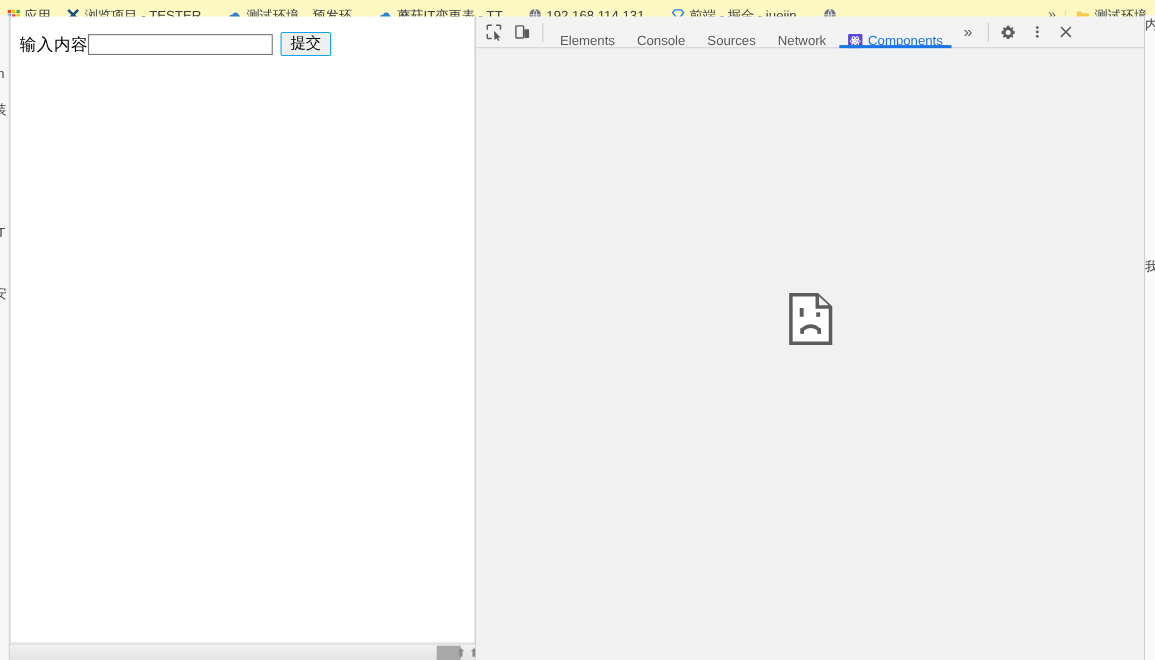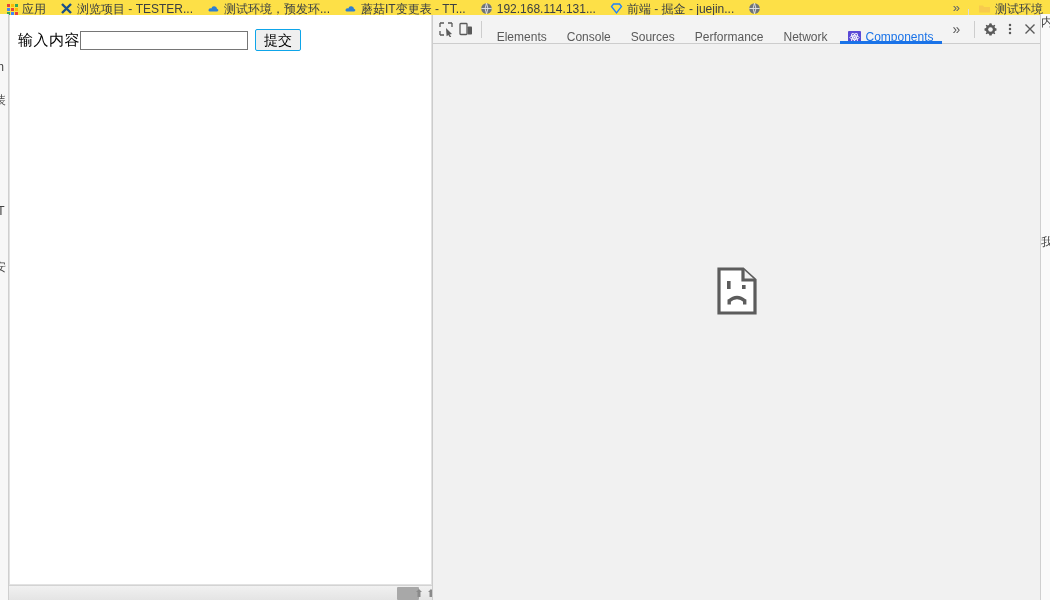--- a/index.html
+++ b/index.html
@@ -18,23 +18,24 @@
     height: 600px;
     background: #ffffff;
   }
 
   
   .bookmarks-bar {
     position: absolute;
     left: 0; top: 0;
     width: 1050px;
     height: 20px;
-    background: #fde047;
+    background: #fef9c3;
     border-bottom: 1px solid #dadce0;
     display: flex;
+    align-items: flex-end;
     overflow: hidden;
     box-sizing: border-box;
   }
   .bm {
     display: flex;
     align-items: flex-end;
     gap: 4px;
     height: 14px;
     padding: 0 7px;
     white-space: nowrap;
@@ -455,23 +456,20 @@
 
       <div class="dt-tabs">
         <div class="dt-tab">
           <span>Elements</span>
         </div>
         <div class="dt-tab">
           <span>Console</span>
         </div>
         <div class="dt-tab">
           <span>Sources</span>
-        </div>
-        <div class="dt-tab">
-          <span>Performance</span>
         </div>
         <div class="dt-tab">
           <span>Network</span>
         </div>
         <div class="dt-tab active">
           <span class="react-icon">
             <svg width="11" height="11" viewBox="0 0 11 11">
               <ellipse cx="5.5" cy="5.5" rx="4.6" ry="1.8" fill="none" stroke="#ffffff" stroke-width="0.9"></ellipse>
               <ellipse cx="5.5" cy="5.5" rx="4.6" ry="1.8" fill="none" stroke="#ffffff" stroke-width="0.9" transform="rotate(60 5.5 5.5)"></ellipse>
               <ellipse cx="5.5" cy="5.5" rx="4.6" ry="1.8" fill="none" stroke="#ffffff" stroke-width="0.9" transform="rotate(120 5.5 5.5)"></ellipse>

